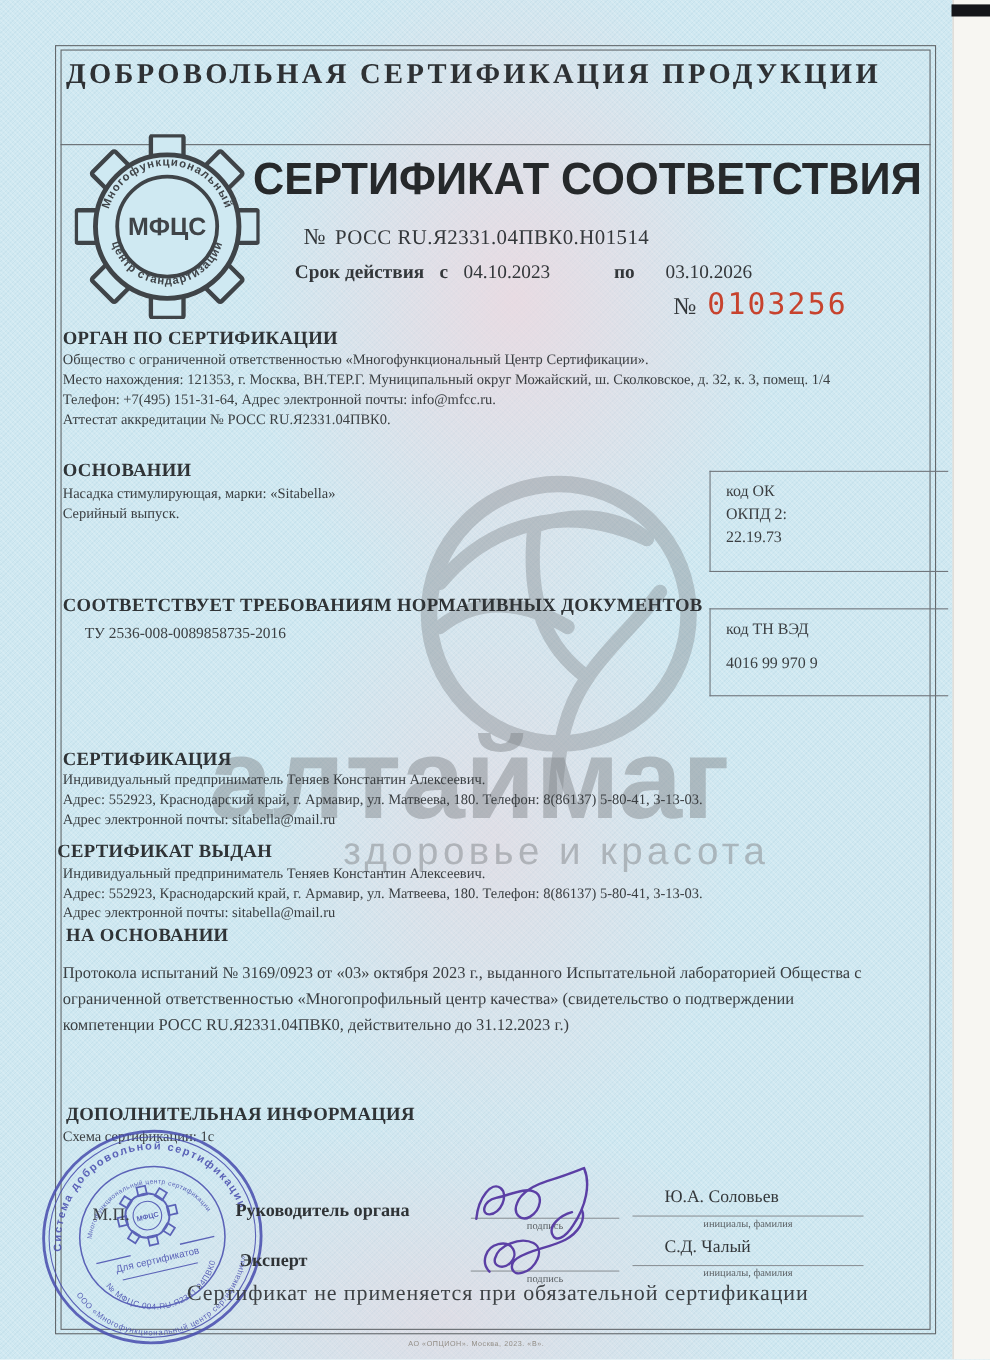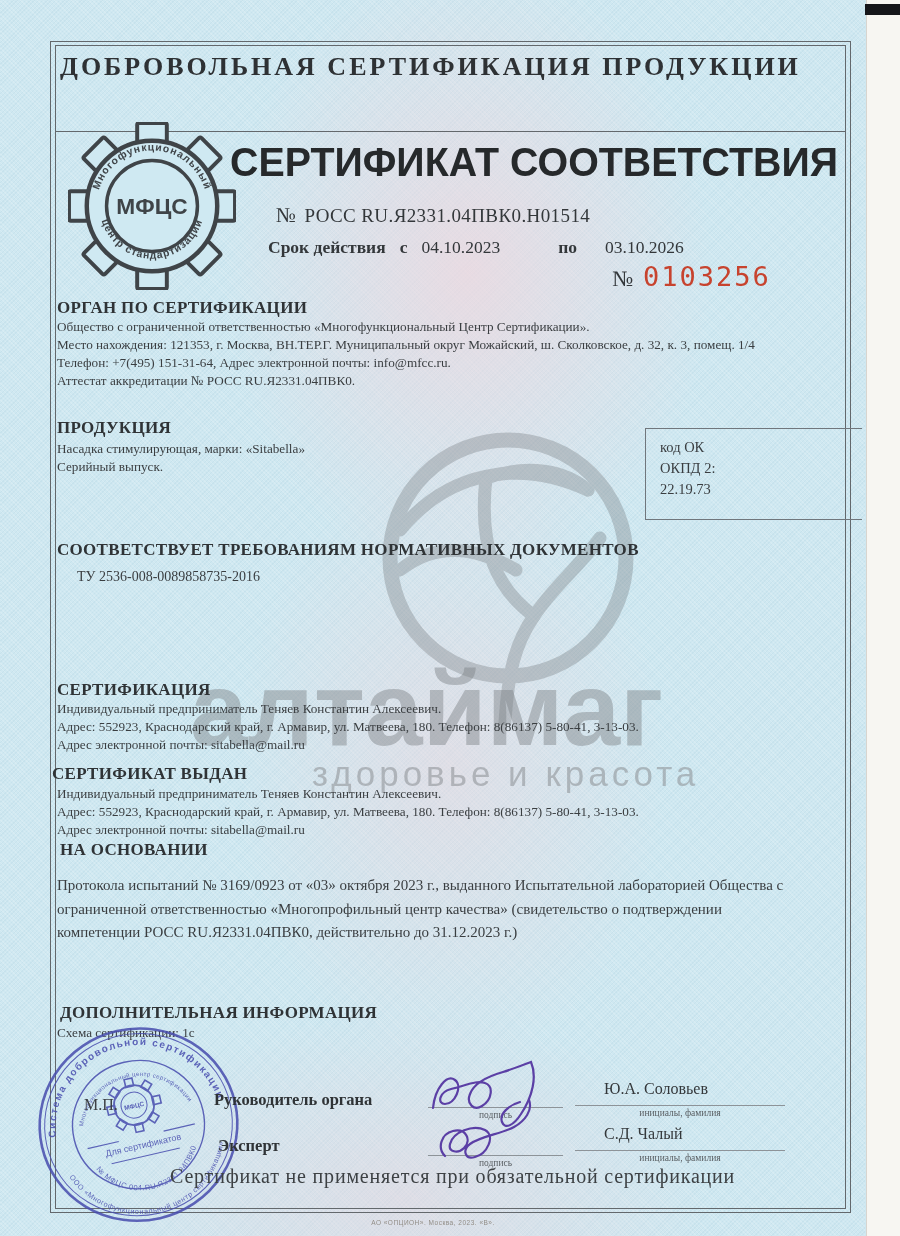--- a/index.html
+++ b/index.html
@@ -128,34 +128,38 @@
   </div>
 
   <div class="abs h-sec" style="left:57px;top:298px;">ОРГАН ПО СЕРТИФИКАЦИИ</div>
   <div class="abs sec-lines" style="left:57px;top:318px;">
     <div class="bodyline">Общество с ограниченной ответственностью «Многофункциональный Центр Сертификации».</div>
     <div class="bodyline">Место нахождения: 121353, г. Москва, ВН.ТЕР.Г. Муниципальный округ Можайский, ш. Сколковское, д. 32, к. 3, помещ. 1/4</div>
     <div class="bodyline">Телефон: +7(495) 151-31-64, Адрес электронной почты: info@mfcc.ru.</div>
     <div class="bodyline">Аттестат аккредитации № РОСС RU.Я2331.04ПВК0.</div>
   </div>
 
-  <div class="abs h-sec" style="left:57px;top:418px;">ПРОДУКЦИЯ</div>
+  <div class="abs h-sec" style="left:57px;top:418px;">ОСНОВАНИИ</div>
   <div class="abs sec-lines" style="left:57px;top:440px;">
     <div class="bodyline">Насадка стимулирующая, марки: «Sitabella»</div>
     <div class="bodyline">Серийный выпуск.</div>
   </div>
   <div class="abs code-box" style="top:428px;height:82px;">
     <div>код ОК</div>
     <div>ОКПД 2:</div>
     <div>22.19.73</div>
   </div>
 
   <div class="abs h-sec" style="left:57px;top:540px;text-align:right;">СООТВЕТСТВУЕТ ТРЕБОВАНИЯМ НОРМАТИВНЫХ ДОКУМЕНТОВ</div>
   <div class="abs sec-lines" style="left:57px;top:568px;margin-left:20px;">
     <div class="bodyline" style="font-size:14px;">ТУ 2536-008-0089858735-2016</div>
+  </div>
+  <div class="abs code-box" style="top:553px;height:70px;">
+    <div>код ТН ВЭД</div>
+    <div class="val-gap">4016 99 970 9</div>
   </div>
 
   <div class="abs h-sec" style="left:57px;top:680px;">СЕРТИФИКАЦИЯ</div>
   <div class="abs sec-lines" style="left:57px;top:700px;">
     <div class="bodyline">Индивидуальный предприниматель Теняев Константин Алексеевич.</div>
     <div class="bodyline">Адрес: 552923, Краснодарский край, г. Армавир, ул. Матвеева, 180. Телефон: 8(86137) 5-80-41, 3-13-03.</div>
     <div class="bodyline">Адрес электронной почты: sitabella@mail.ru</div>
   </div>
 
   <div class="abs h-sec" style="left:52px;top:764px;">СЕРТИФИКАТ ВЫДАН</div>

